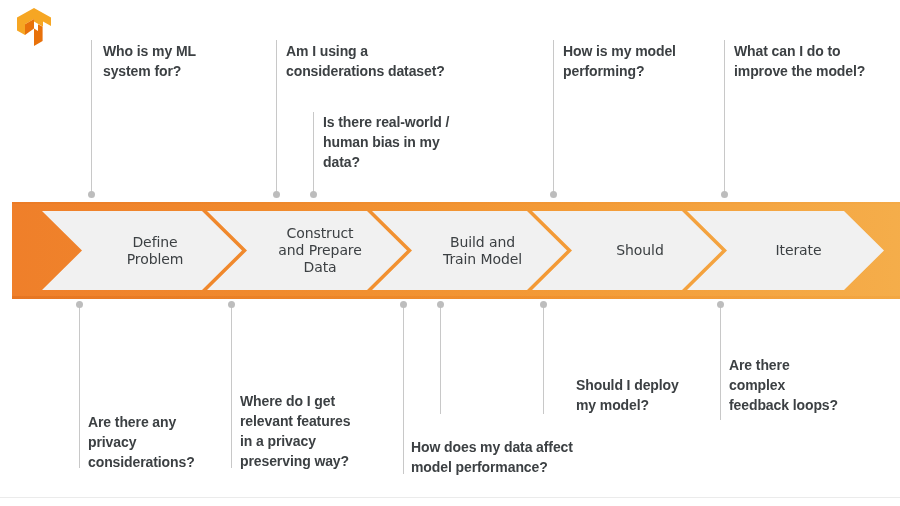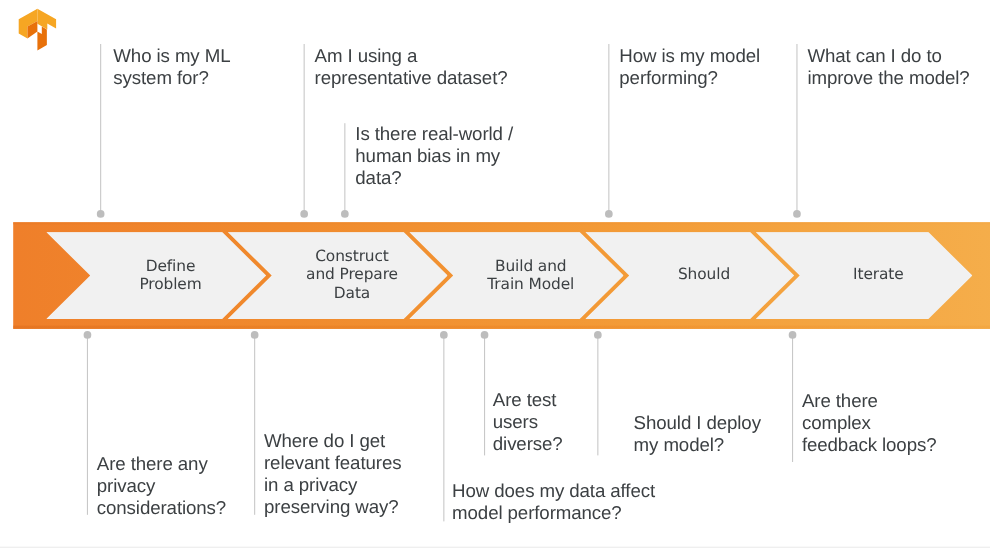--- a/index.html
+++ b/index.html
@@ -31,22 +31,22 @@
     border-radius: 50%;
     background: #bdbdbd;
   }
   .conn.up .dot { bottom: -3px; }
   .conn.down .dot { top: -3px; }
 
   
   .qtext {
     position: absolute;
     color: #3c4043;
-    font-weight: normal;
-    font-size: 17px;
+    font-weight: bold;
+    font-size: 14px;
     line-height: 20px;
     letter-spacing: -0.1px;
     white-space: pre-line;
   }
 
   
   .banner {
     position: absolute;
     left: 12px; top: 202px;
     width: 900px; height: 97px;
@@ -123,21 +123,21 @@
   <div class="conn up" style="left:553px; top:40px; height:155px;">
     <span class="dot"></span>
   </div>
   <div class="conn up" style="left:724px; top:40px; height:155px;">
     <span class="dot"></span>
   </div>
 
   <div class="qtext" style="left:103px; top:41px; width:175px;">Who is my ML
 system for?</div>
   <div class="qtext" style="left:286px; top:41px; width:230px;">Am I using a
-representative dataset?</div>
+considerations dataset?</div>
   <div class="qtext" style="left:563px; top:41px; width:180px;">How is my model
 performing?</div>
   <div class="qtext" style="left:323px; top:112px; width:200px;">Is there real-world /
 human bias in my
 data?</div>
   <div class="qtext" style="left:734px; top:41px; width:175px;">What can I do to
 improve the model?</div>
 
   <div class="banner">
     <div class="banner-top-edge"></div>
@@ -185,23 +185,20 @@
 
   <div class="qtext" style="left:88px; top:412px; width:180px;">Are there any
 privacy
 considerations?</div>
   <div class="qtext" style="left:411px; top:437px; width:250px;">How does my data affect
 model performance?</div>
   <div class="qtext" style="left:240px; top:391px; width:180px;">Where do I get
 relevant features
 in a privacy
 preserving way?</div>
-  <div class="qtext" style="left:448px; top:354px; width:110px;">Are test
-users
-diverse?</div>
   <div class="qtext" style="left:576px; top:375px; width:170px;">Should I deploy
 my model?</div>
   <div class="qtext" style="left:729px; top:355px; width:175px;">Are there
 complex
 feedback loops?</div>
 
   <div class="bottom-rule"></div>
 </div>
 
 </body></html>

